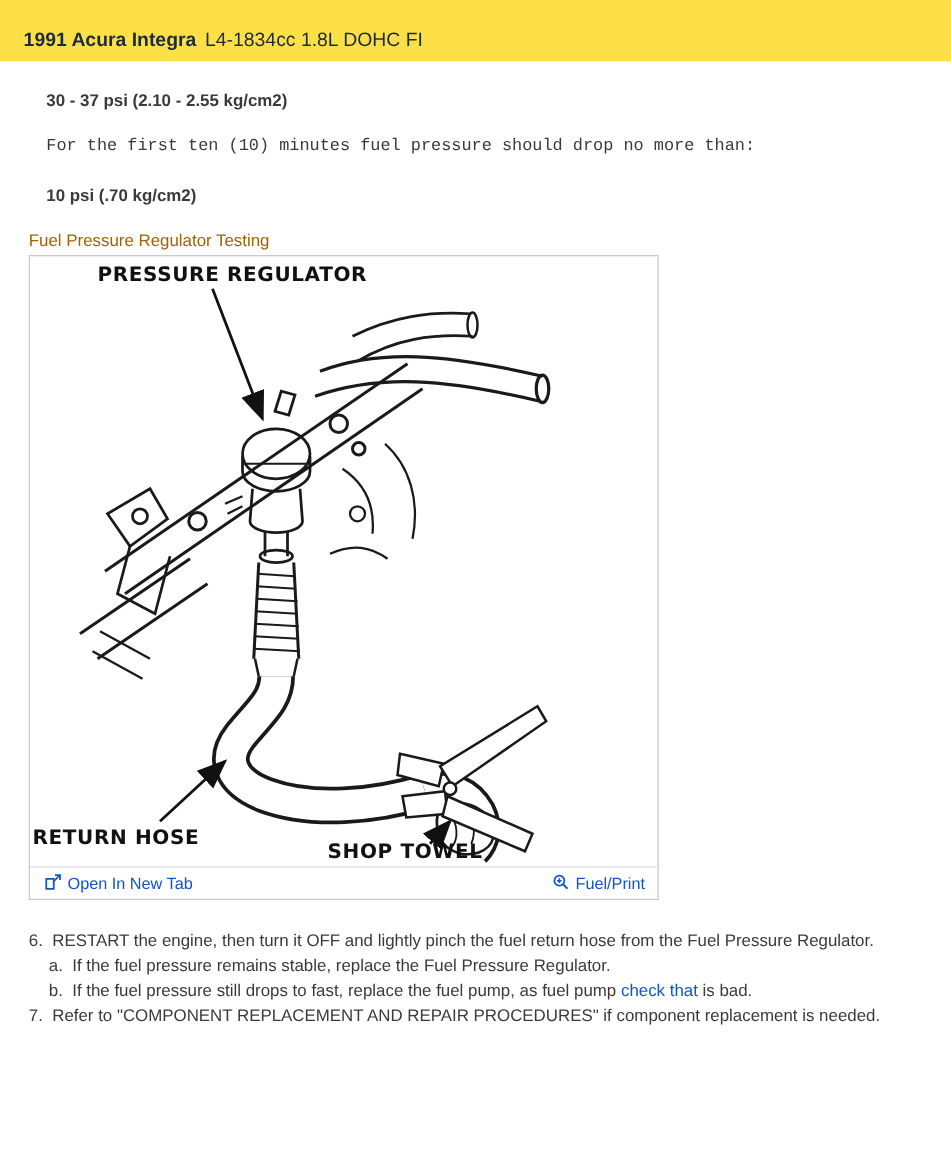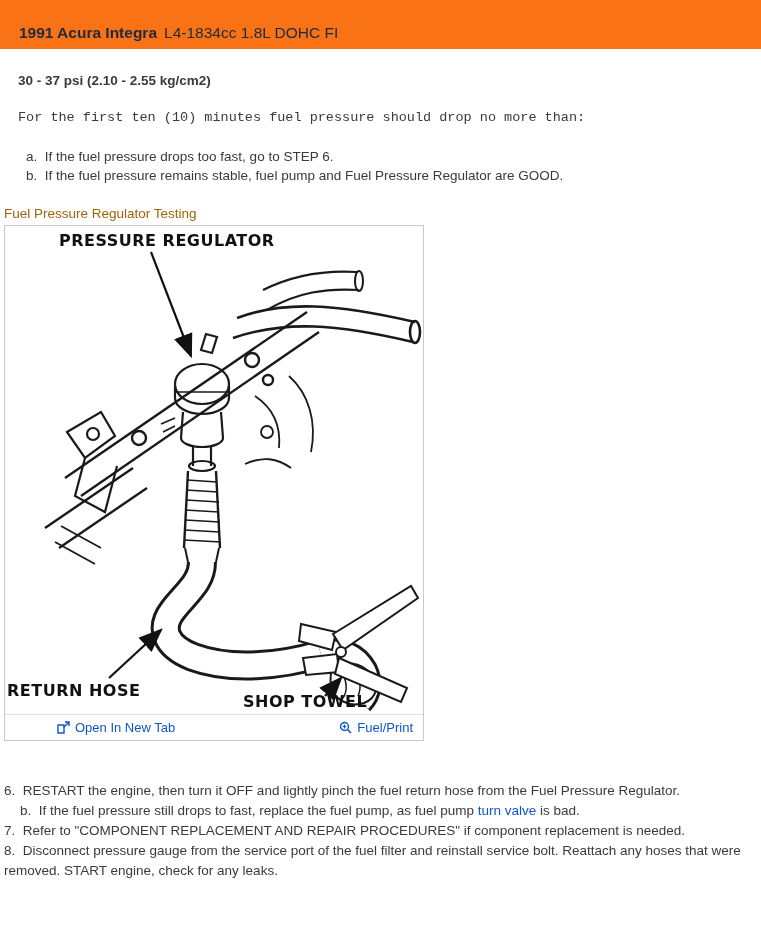--- a/index.html
+++ b/index.html
@@ -5,79 +5,76 @@
   * { box-sizing: border-box; }
   html, body { margin: 0; padding: 0; }
   body {
     width: 761px; height: 928px;
     background: #ffffff;
     font-family: "Liberation Sans", sans-serif;
     color: #3a3a3a;
     overflow: hidden;
   }
   .header {
-    background: #f97316;
+    background: #fde047;
     padding: 6px 10px 7px 10px;
     white-space: pre-wrap;
   }
   .header .title {
     font-size: 15.5px; font-weight: 700; color: #1f2a3c;
   }
   .header .subtitle {
     font-size: 15.5px; font-weight: 400; color: #1f2a3c; margin-left: 7px;
   }
-  .content { padding: 0 4px; font-size: 13.5px; }
+  .content { padding: 0 23px; font-size: 13.5px; }
   .content p { margin: 0; white-space: pre-wrap; }
   .spec { font-weight: 700; margin: 24px 0 0 14px !important; }
   .para { margin: 22px 0 0 14px !important; font-family: Liberation Mono, monospace; }
   .sublist { margin: 22px 0 0 22px; }
   .sublist p { line-height: 19px; }
   .caption { margin: 21px 0 4px 0 !important; color: #a16207; }
   .figure {
-    width: 420px;
+    width: 504px;
     border: 1px solid #c9c9c9;
     background: #fff;
   }
   .figure-img { display: block; }
   .figure-footer {
     display: flex; justify-content: space-between; align-items: center;
     border-top: 1px solid #ddd;
     padding: 5px 10px 5px 12px;
   }
   .fig-link {
-    display: inline-flex; align-items: center; gap: 5px;
-    color: #1155cc; font-size: 13px; text-decoration: none; cursor: pointer; margin-left: 40px;
+    display: inline-flex; align-items: flex-start; gap: 5px;
+    color: #1155cc; font-size: 13px; text-decoration: none; cursor: pointer;
   }
   .fig-label {
     font-family: "DejaVu Sans", sans-serif;
     font-weight: 700; font-size: 16px; letter-spacing: .5px;
     fill: #111; stroke: none;
   }
-  .steps { margin-top: 40px; }
+  .steps { margin-top: 23px; }
   .steps p { margin: 0; line-height: 20px; white-space: pre-wrap; }
   .steps .substep { margin-left: 16px; }
   .link { color: #1155cc; text-decoration: none; cursor: pointer; }
   .bold { font-weight: 400; }
 </style>
 </head>
 <body>
 
 <div class="header">
   <span class="title">1991 Acura Integra</span><span class="subtitle">L4-1834cc 1.8L DOHC FI</span>
 </div>
 
 <div class="content">
 
   <p class="spec">30 - 37 psi (2.10 - 2.55 kg/cm2)</p>
   <p class="para">For the first ten (10) minutes fuel pressure should drop no more than:</p>
+  <p class="spec">10 psi (.70 kg/cm2)</p>
 
-  <div class="sublist">
-    <p>a.  If the fuel pressure drops too fast, go to STEP 6.</p>
-    <p>b.  If the fuel pressure remains stable, fuel pump and Fuel Pressure Regulator are GOOD.</p>
-  </div>
 
   <p class="caption">Fuel Pressure Regulator Testing</p>
 
   <div class="figure">
     <svg class="figure-img" viewBox="0 0 418 488" width="418" height="488" xmlns="http://www.w3.org/2000/svg">
       <defs>
         <marker id="arr" viewBox="0 0 10 8" markerWidth="11" markerHeight="9" refX="9" refY="4" orient="auto">
           <path d="M0,0 L10,4 L0,8 Z" fill="#111"></path>
         </marker>
       </defs>
@@ -175,18 +172,18 @@
           <path d="M8.6,8.6 L12,12" stroke="#1155cc" stroke-width="1.6"></path>
           <path d="M3.6,5.5 h3.8 M5.5,3.6 v3.8" stroke="#1155cc" stroke-width="1.2"></path>
         </svg>
         <span>Fuel/Print</span>
       </a>
     </div>
   </div>
 
   <div class="steps">
     <p>6.  RESTART the engine, then turn it OFF and lightly pinch the fuel return hose from the Fuel Pressure Regulator.</p>
-    <p class="substep"><span>b.  If the fuel pressure still drops to fast, replace the fuel pump, as fuel pump </span><a class="link">turn valve</a><span> is bad.</span></p>
+    <p class="substep">a.  If the fuel pressure remains stable, replace the Fuel Pressure Regulator.</p>
+    <p class="substep"><span>b.  If the fuel pressure still drops to fast, replace the fuel pump, as fuel pump </span><a class="link">check that</a><span> is bad.</span></p>
     <p><span>7.  Refer to "</span><span class="bold">COMPONENT REPLACEMENT AND REPAIR PROCEDURES</span><span>" if component replacement is needed.</span></p>
-    <p>8.  Disconnect pressure gauge from the service port of the fuel filter and reinstall service bolt. Reattach any hoses that were removed. START engine, check for any leaks.</p>
   </div>
 
 </div>
 
 </body></html>

